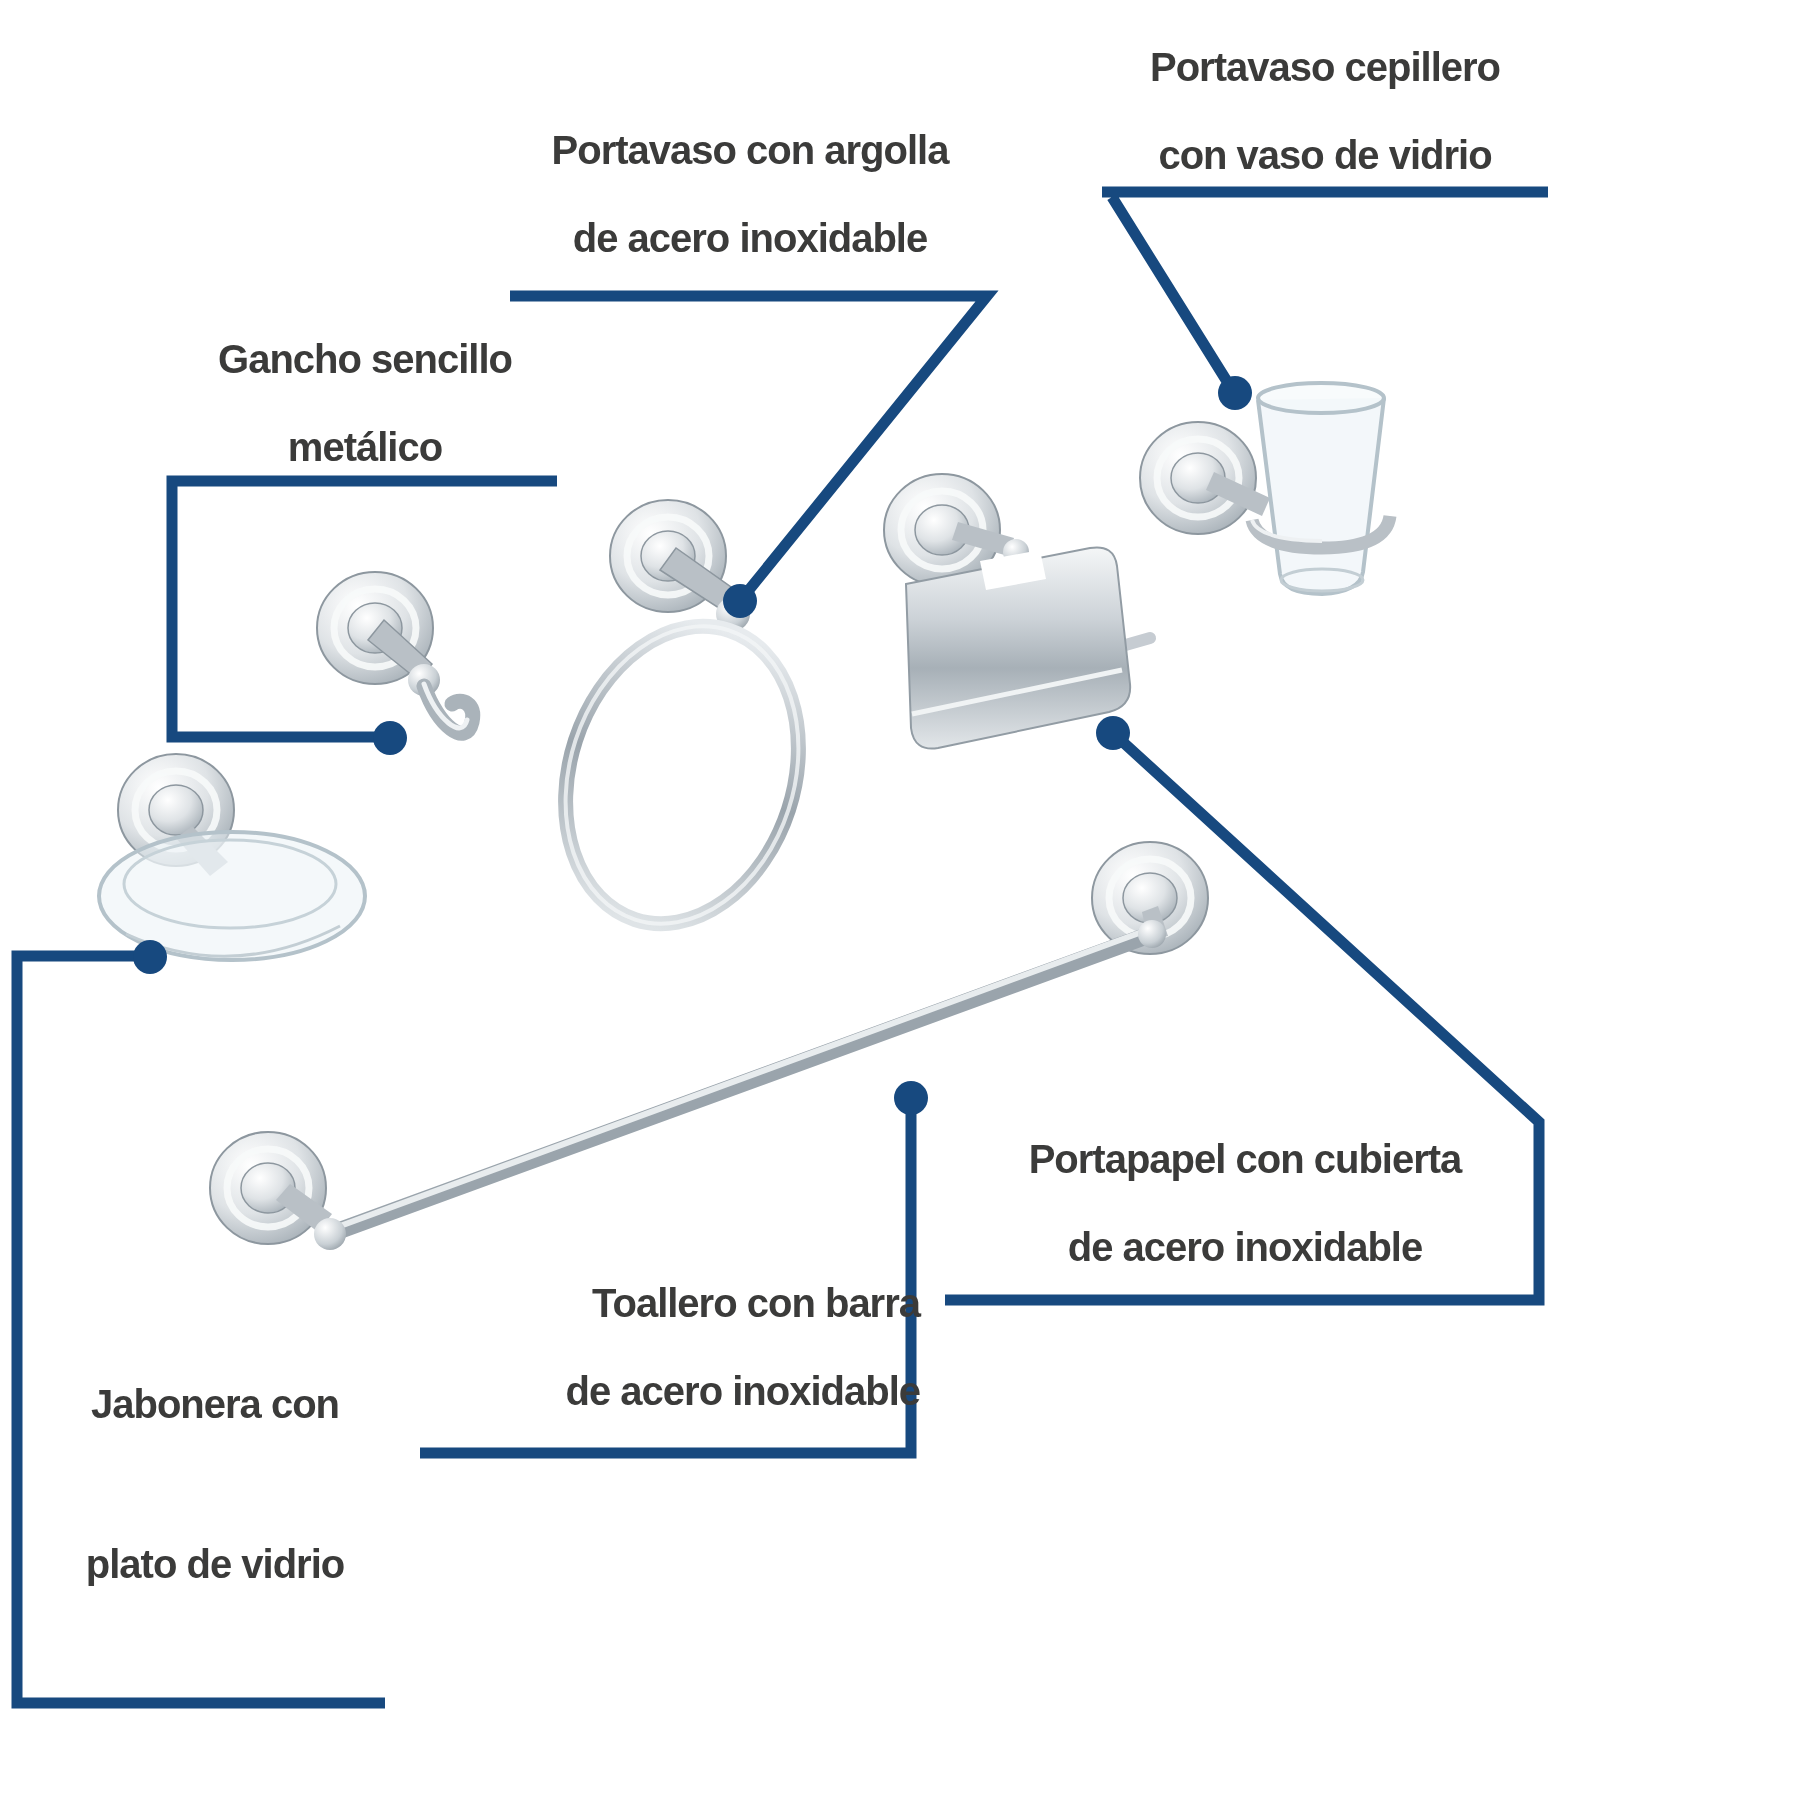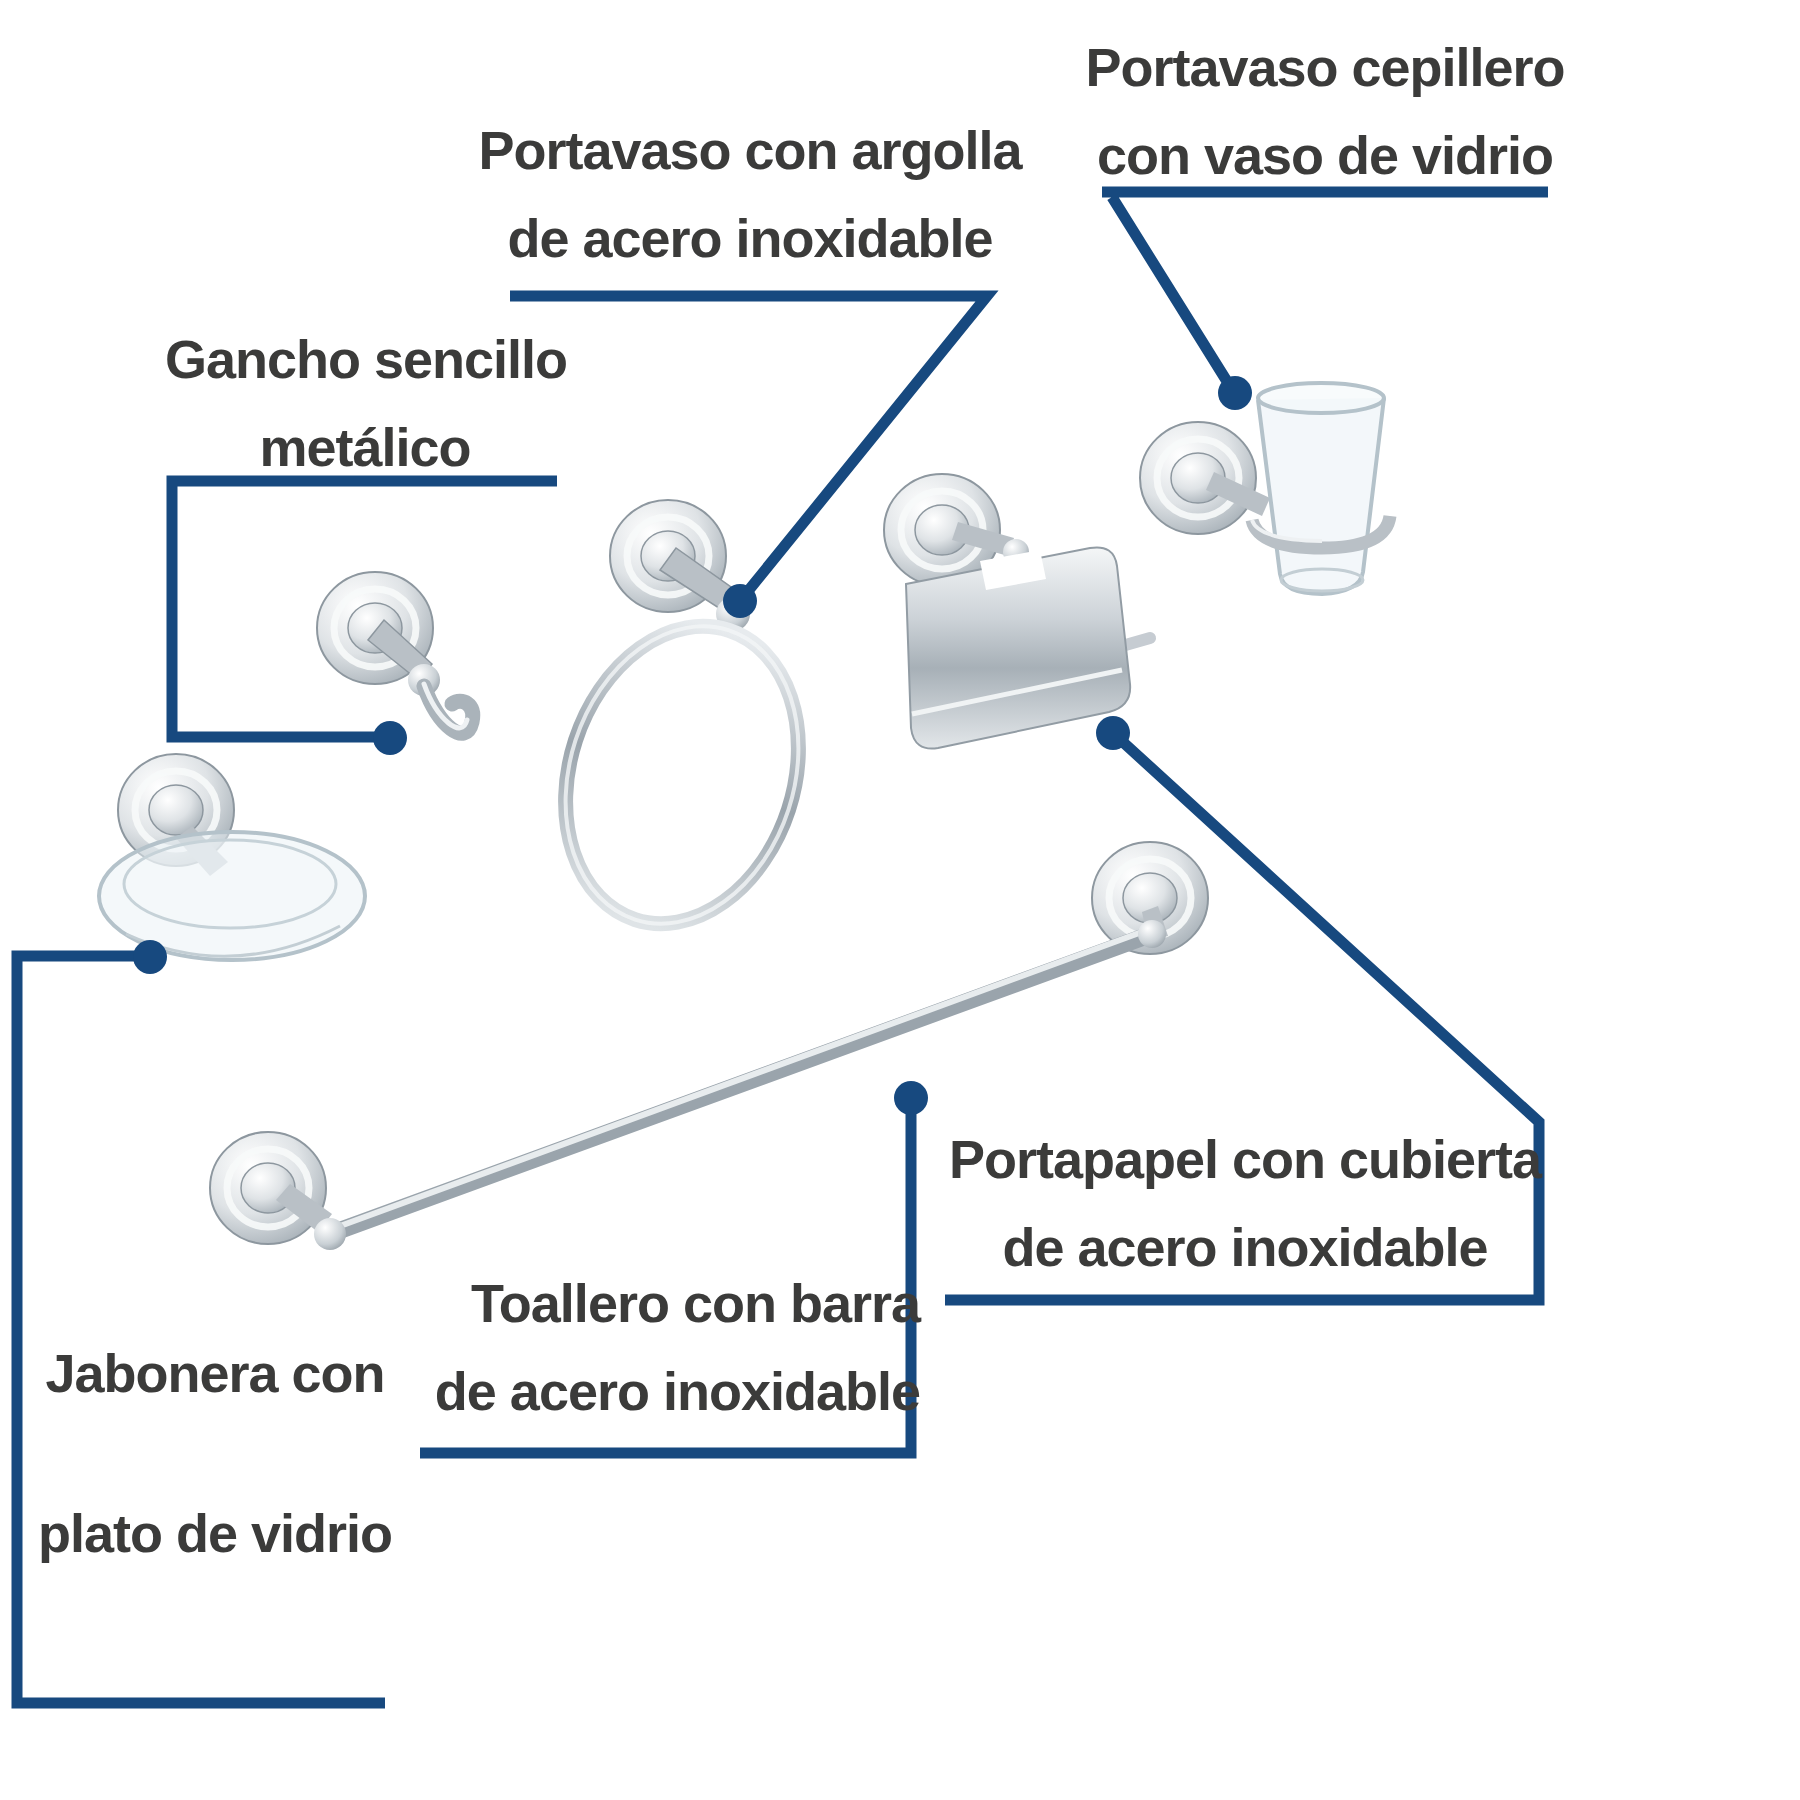--- a/index.html
+++ b/index.html
@@ -18,21 +18,21 @@
   .art {
     position: absolute;
     inset: 0;
     width: 1800px;
     height: 1800px;
   }
   .label {
     position: absolute;
     color: #3b3b3a;
     font-weight: 700;
-    font-size: 54px;
+    font-size: 40px;
     letter-spacing: -1px;
     line-height: 88px;
     white-space: nowrap;
   }
   .label.center { text-align: center; }
   .label.left { text-align: center; }
   .label .gap { margin-bottom: 72px; }
 </style>
 </head>
 <body>
@@ -152,21 +152,21 @@
   <div class="label center" style="left:1085px; top:23px; width:480px;">
     <div>Portavaso cepillero</div>
     <div>con vaso de vidrio</div>
   </div>
 
   <div class="label left" style="left:165px; top:315px; width:400px;">
     <div>Gancho sencillo</div>
     <div>metálico</div>
   </div>
 
-  <div class="label left" style="left:35px; top:1329px; width:360px;">
+  <div class="label left" style="left:35px; top:1360px; width:360px;">
     <div class="gap">Jabonera con</div>
     <div>plato de vidrio</div>
   </div>
 
   <div class="label center" style="left:420px; top:1259px; width:500px;text-align:right;">
     <div>Toallero con barra</div>
     <div>de acero inoxidable</div>
   </div>
 
   <div class="label left" style="left:945px; top:1115px; width:600px;">

